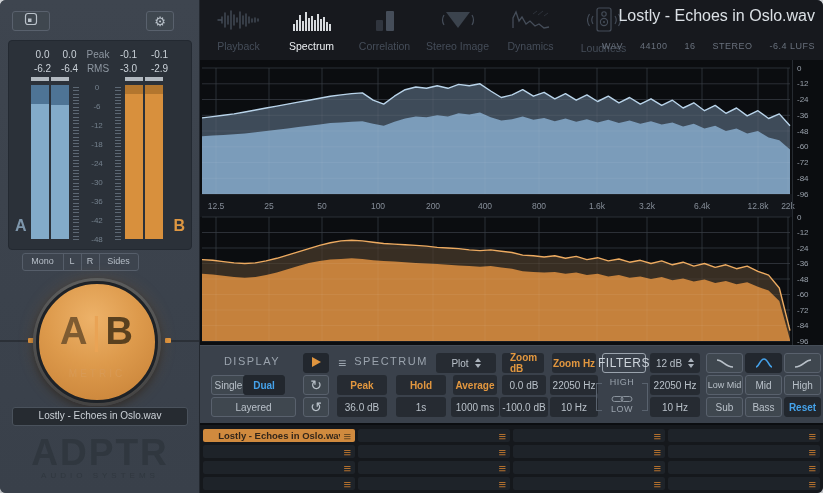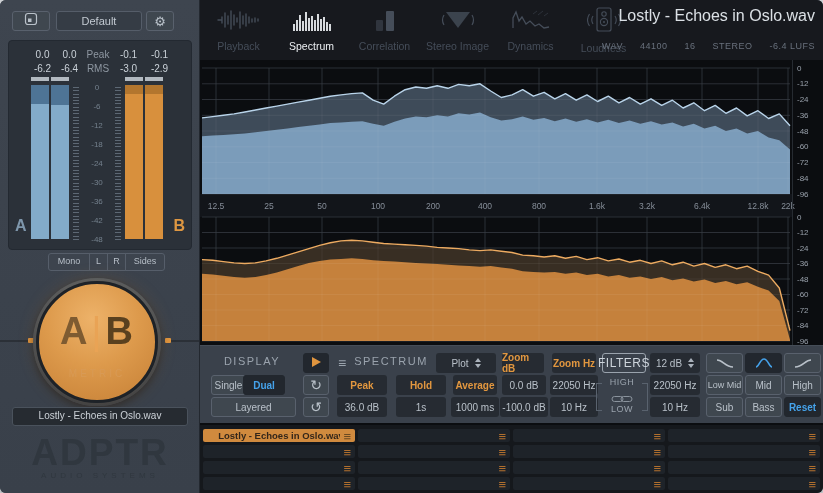--- a/index.html
+++ b/index.html
@@ -21,21 +21,21 @@
   .bar .segl{flex:1;width:100%;}
   .bar.blue .segd{background:#4e7495;} .bar.blue .segl{background:#83abc9;}
   .bar.orange .segd{background:#b3762e;} .bar.orange .segl{background:#d8903d;}
   #bar-al{left:22px;} #bar-ar{left:42px;} #bar-bl{left:116px;} #bar-br{left:136px;}
   #scale{position:absolute;left:64px;top:10px;width:48px;height:154px;}
   #scale::before,#scale::after{content:"";position:absolute;top:0;bottom:0;width:6px;background:repeating-linear-gradient(to bottom,#5d6874 0,#5d6874 1px,transparent 1px,transparent 3.3px);}
   #scale::before{left:0;} #scale::after{right:0;}
   .sc-lbl{position:absolute;left:0;right:0;text-align:center;font-size:8px;color:#74808d;}
   #ab-a{position:absolute;left:6px;bottom:14px;color:#7e96ab;font-weight:bold;font-size:16px;}
   #ab-b{position:absolute;right:6px;bottom:14px;color:#de9742;font-weight:bold;font-size:16px;}
-  #chan-row{position:absolute;left:0;top:253px;width:160px;display:flex;justify-content:flex-start;padding-left:48px;}
+  #chan-row{position:absolute;left:0;top:253px;width:160px;display:flex;justify-content:center;}
   .chbtn{height:16px;font-size:9px;line-height:15px;text-align:center;background:#3d444e;border:1px solid #565e6a;color:#b7bfc8;margin-left:-1px;cursor:pointer;box-sizing:content-box;}
   .chbtn:first-child{border-radius:3px 0 0 3px;margin-left:0;} .chbtn:last-child{border-radius:0 3px 3px 0;}
   .seam{position:absolute;top:340px;height:2px;background:#2b3037;}
   #seam-l{left:0;width:32px;} #seam-r{right:0;width:32px;}
   .knob-tick{position:absolute;top:338px;width:6px;height:5px;background:#e0953f;border-radius:1px;}
   #tick-l{left:28px;} #tick-r{right:28px;}
   #knob-outer{position:absolute;left:33px;top:278px;width:128px;height:128px;border-radius:50%;background:linear-gradient(#4f5861,#343b44);box-shadow:0 3px 8px rgba(0,0,0,.45);}
   #knob{position:absolute;inset:3px;border-radius:50%;border:3px solid #1e2227;background:radial-gradient(circle at 46% 30%,#edb269 0%,#dd9a4c 45%,#c57f35 100%);box-shadow:0 0 18px rgba(222,146,60,.25);cursor:pointer;box-sizing:border-box;}
   #ab-row{position:absolute;top:26px;width:100%;text-align:center;font-weight:bold;font-size:38px;letter-spacing:1px;}
   #ab-row .ka{color:#7e5b31;} #ab-row .ksep{color:#e9a355;font-weight:normal;padding:0 3px;} #ab-row .kb{color:#5a411f;}
@@ -85,21 +85,20 @@
 
 <div id="window">
 
   <aside id="left">
     <div class="tl-btn" id="win-btn">
       <span><svg width="14" height="14" viewBox="0 0 14 14">
             <rect x="1.5" y="1.5" width="11" height="11" rx="2.5" stroke="currentColor" fill="none" stroke-width="1.2"></rect>
             <rect x="4" y="6.5" width="3.5" height="3.5" fill="currentColor"></rect>
           </svg></span>
     </div>
-    <div id="preset">Default</div>
     <div class="tl-btn" id="gear-btn">
       <span>⚙</span>
     </div>
 
     <div id="meter-panel">
       <div class="vrow" id="vrow-peak">
         <span></span>
         <span>0.0</span>
         <span>0.0</span>
         <span class="mlabel">Peak</span>
@@ -400,21 +399,21 @@
       <div class="fld" style="left:236px;top:7px;width:60px;height:20px;">
         <span>Plot</span>
         <span class="spin">
             <i class="up"></i>
             <i class="dn"></i>
           </span>
       </div>
       <div class="fld orange" style="left:253px;top:29px;width:44px;height:20px;">Average</div>
       <div class="fld" style="left:251px;top:51px;width:48px;height:20px;">1000 ms</div>
 
-      <div class="fld orange" style="left:302px;top:7px;width:42px;height:20px;">Zoom dB</div>
+      <div class="fld orange" style="left:302px;top:7px;width:42px;height:20px;padding-left:8px;">Zoom dB</div>
       <div class="fld" style="left:302px;top:29px;width:44px;height:20px;">0.0 dB</div>
       <div class="fld" style="left:300px;top:51px;width:48px;height:20px;">-100.0 dB</div>
 
       <div class="fld orange" style="left:352px;top:7px;width:44px;height:20px;">Zoom Hz</div>
       <div class="fld" style="left:350px;top:29px;width:48px;height:20px;">22050 Hz</div>
       <div class="fld" style="left:350px;top:51px;width:48px;height:20px;">10 Hz</div>
 
       <div class="sbtn" id="filters-btn" style="left:402px;top:7px;width:44px;height:20px;">FILTERS</div>
       <div class="hl-bracket" style="left:396px;top:37px;border-right:none;"></div>
       <div class="hl-bracket" style="left:442px;top:37px;border-left:none;"></div>

